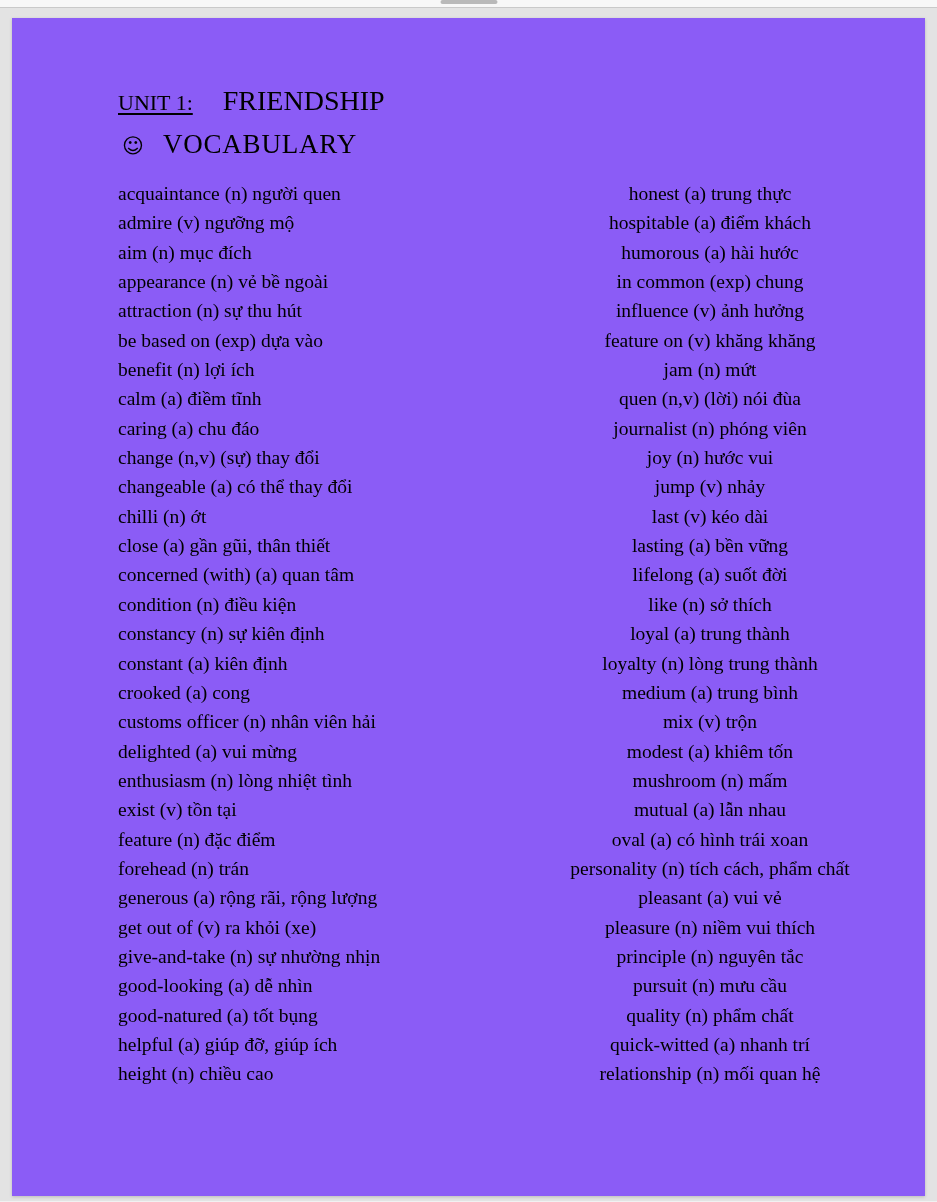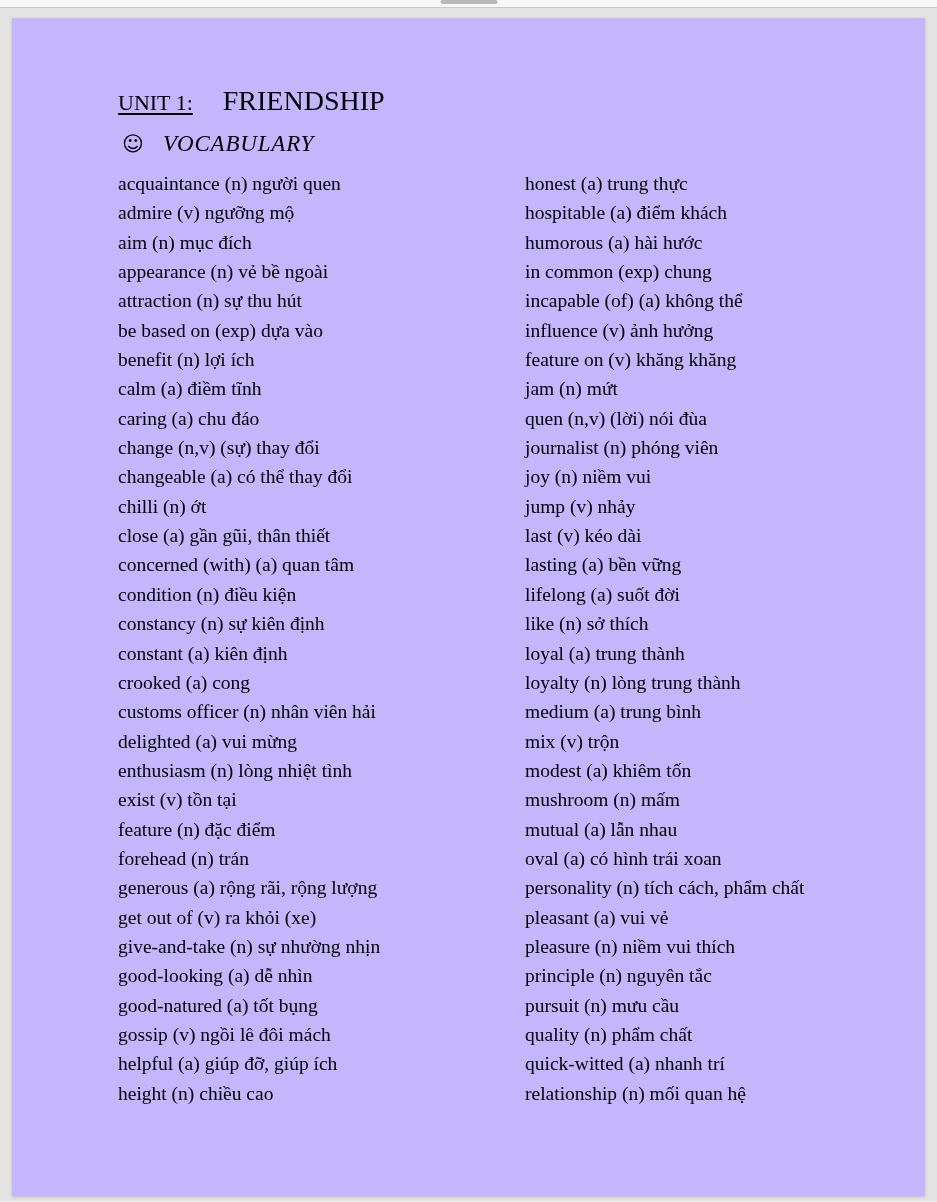--- a/index.html
+++ b/index.html
@@ -28,21 +28,21 @@
     height:1193px;
     padding:10px 12px 0 12px;
   }
   .bottom-strip {
     height:3px;
     background:#f1f1f1;
   }
   .page {
     width:913px;
     height:1178px;
-    background:#c4b5fd;
+    background:#8b5cf6;
     box-shadow:0 1px 3px rgba(0,0,0,0.18);
     padding:66px 30px 0 106px;
     overflow:hidden;
   }
   .title-row {
     line-height:34px;
     white-space:nowrap;
   }
   .unit-label {
     font-size:22px;
@@ -57,35 +57,34 @@
     margin-top:8px;
     line-height:28px;
     white-space:nowrap;
   }
   .smiley {
     font-family:"DejaVu Sans",sans-serif;
     font-size:21px;
     margin:0 19px 0 4px;
   }
   .section-title {
-    font-size:23px;
+    font-size:27px;
     letter-spacing:0.8px;
-    font-style:italic;
   }
   .columns {
     display:flex;
-    margin-top:9px;
+    margin-top:17px;
   }
   .col {
     font-size:19.5px;
     line-height:29.35px;
     white-space:nowrap;
   }
   .col-left { flex:0 0 407px; width:407px; }
-  .col-right { flex:1; }
+  .col-right { flex:1;text-align:center; }
 </style>
 </head>
 <body>
 
 <div class="top-strip">
   <div class="drag-handle"></div>
 </div>
 
 <div class="canvas">
   <div class="page">
@@ -122,36 +121,34 @@
           <div class="vocab-line">delighted (a) vui mừng</div>
           <div class="vocab-line">enthusiasm (n) lòng nhiệt tình</div>
           <div class="vocab-line">exist (v) tồn tại</div>
           <div class="vocab-line">feature (n) đặc điểm</div>
           <div class="vocab-line">forehead (n) trán</div>
           <div class="vocab-line">generous (a) rộng rãi, rộng lượng</div>
           <div class="vocab-line">get out of (v) ra khỏi (xe)</div>
           <div class="vocab-line">give-and-take (n) sự nhường nhịn</div>
           <div class="vocab-line">good-looking (a) dễ nhìn</div>
           <div class="vocab-line">good-natured (a) tốt bụng</div>
-          <div class="vocab-line">gossip (v) ngồi lê đôi mách</div>
           <div class="vocab-line">helpful (a) giúp đỡ, giúp ích</div>
           <div class="vocab-line">height (n) chiều cao</div>
         </div>
       <div class="col col-right">
           <div class="vocab-line">honest (a) trung thực</div>
           <div class="vocab-line">hospitable (a) điểm khách</div>
           <div class="vocab-line">humorous (a) hài hước</div>
           <div class="vocab-line">in common (exp) chung</div>
-          <div class="vocab-line">incapable (of) (a) không thể</div>
           <div class="vocab-line">influence (v) ảnh hưởng</div>
           <div class="vocab-line">feature on (v) khăng khăng</div>
           <div class="vocab-line">jam (n) mứt</div>
           <div class="vocab-line">quen (n,v) (lời) nói đùa</div>
           <div class="vocab-line">journalist (n) phóng viên</div>
-          <div class="vocab-line">joy (n) niềm vui</div>
+          <div class="vocab-line">joy (n) hước vui</div>
           <div class="vocab-line">jump (v) nhảy</div>
           <div class="vocab-line">last (v) kéo dài</div>
           <div class="vocab-line">lasting (a) bền vững</div>
           <div class="vocab-line">lifelong (a) suốt đời</div>
           <div class="vocab-line">like (n) sở thích</div>
           <div class="vocab-line">loyal (a) trung thành</div>
           <div class="vocab-line">loyalty (n) lòng trung thành</div>
           <div class="vocab-line">medium (a) trung bình</div>
           <div class="vocab-line">mix (v) trộn</div>
           <div class="vocab-line">modest (a) khiêm tốn</div>

